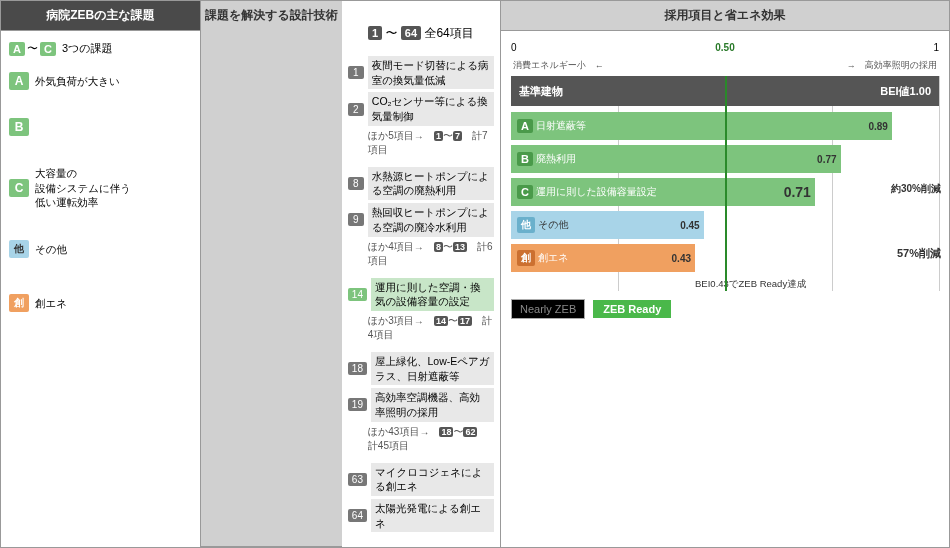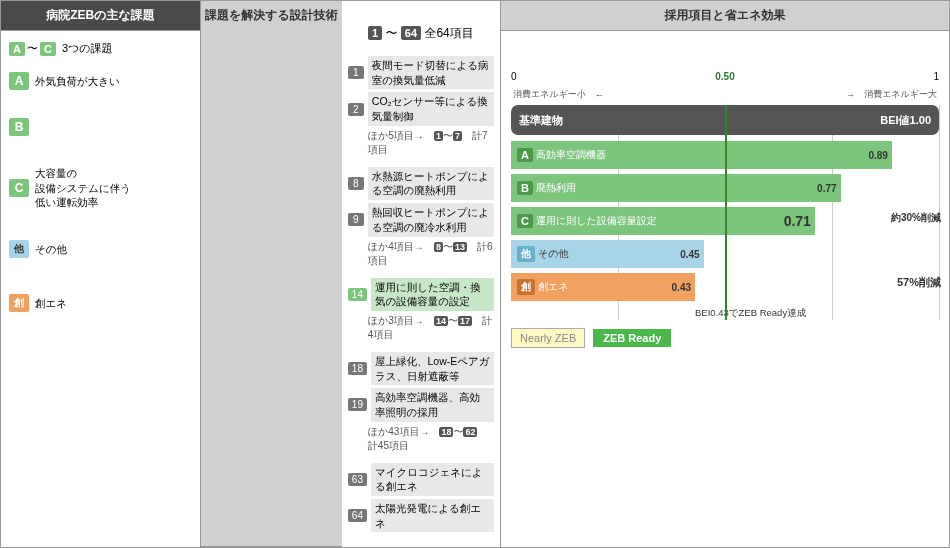--- a/index.html
+++ b/index.html
@@ -194,21 +194,20 @@
       color: #555;
       margin-left: 20px;
       margin-bottom: 6px;
     }
 
     
     .right-panel {
       flex: 1;
       display: flex;
       flex-direction: column;
-      gap: 29px;
     }
     .right-header {
       background: #d0d0d0;
       text-align: center;
       padding: 6px 4px;
       font-size: 12px;
       font-weight: bold;
       border-bottom: 1px solid #999;
       color: #333;
     }
@@ -252,42 +251,41 @@
       display: flex;
       align-items: center;
       justify-content: flex-end;
       padding-right: 4px;
       font-size: 10px;
       color: #333;
       font-weight: bold;
       position: absolute;
       left: 0;
       top: 0;
-      border-radius: 7px;
     }
     .green-vline {
       position: absolute;
       top: 0;
       bottom: 0;
       left: 50%;
       width: 2px;
       background: #2a8a2a;
       z-index: 10;
     }
     .chart-container {
       position: relative;
     }
     .bottom-labels {
       display: flex;
       gap: 8px;
       margin-top: 4px;
       align-items: center;
     }
     .nearly-zeb {
-      background: #fef9c3;
+      background: #000000;
       border: 1px solid #aaa;
       padding: 3px 8px;
       font-size: 11px;
       color: #888;
     }
     .zeb-ready {
       background: #4ab84a;
       color: #fff;
       padding: 3px 10px;
       font-size: 11px;
@@ -424,21 +422,21 @@
     </div>
     <div class="chart-area">
 
       <div class="scale-bar">
         <span class="scale-0">0</span>
         <span class="scale-050">0.50</span>
         <span class="scale-1">1</span>
       </div>
       <div class="energy-labels">
         <span>消費エネルギー小　←</span>
-        <span>→　消費エネルギー大</span>
+        <span>→　高効率照明の採用</span>
       </div>
 
       <div class="chart-container">
 
         <div class="green-vline" style="pointer-events:none;"></div>
 
         <div class="grid-line" style="left:25%;"></div>
         <div class="grid-line" style="left:75%;"></div>
         <div class="grid-line" style="left:100%;"></div>
 
@@ -449,21 +447,21 @@
               <span style="color:#fff; font-size:11px; font-weight:bold;">BEI値1.00</span>
             </div>
           </div>
         </div>
 
         <div class="chart-row" style="height:28px;margin-bottom:5px;">
           <div class="bar-track" style="height:100%; position:relative;">
             <div style="width:89%; height:100%; background:#7dc47d; position:absolute; left:0; top:0; display:flex; align-items:center;">
               <span style="display:flex;align-items:center;gap:3px;padding-left:6px;">
                 <span style="background:#4a9a4a;color:#fff;padding:1px 4px;border-radius:2px;font-weight:bold;font-size:11px;">A</span>
-                <span style="color:#fff;font-size:10px;">高効率空調機器</span>
+                <span style="color:#fff;font-size:10px;">日射遮蔽等</span>
               </span>
               <span style="position:absolute;right:4px;color:#333;font-size:10px;font-weight:bold;">0.89</span>
             </div>
           </div>
         </div>
 
         <div class="chart-row" style="height:28px;margin-bottom:5px;">
           <div class="bar-track" style="height:100%; position:relative;">
             <div style="width:77%; height:100%; background:#7dc47d; position:absolute; left:0; top:0; display:flex; align-items:center;">
               <span style="display:flex;align-items:center;gap:3px;padding-left:6px;">

